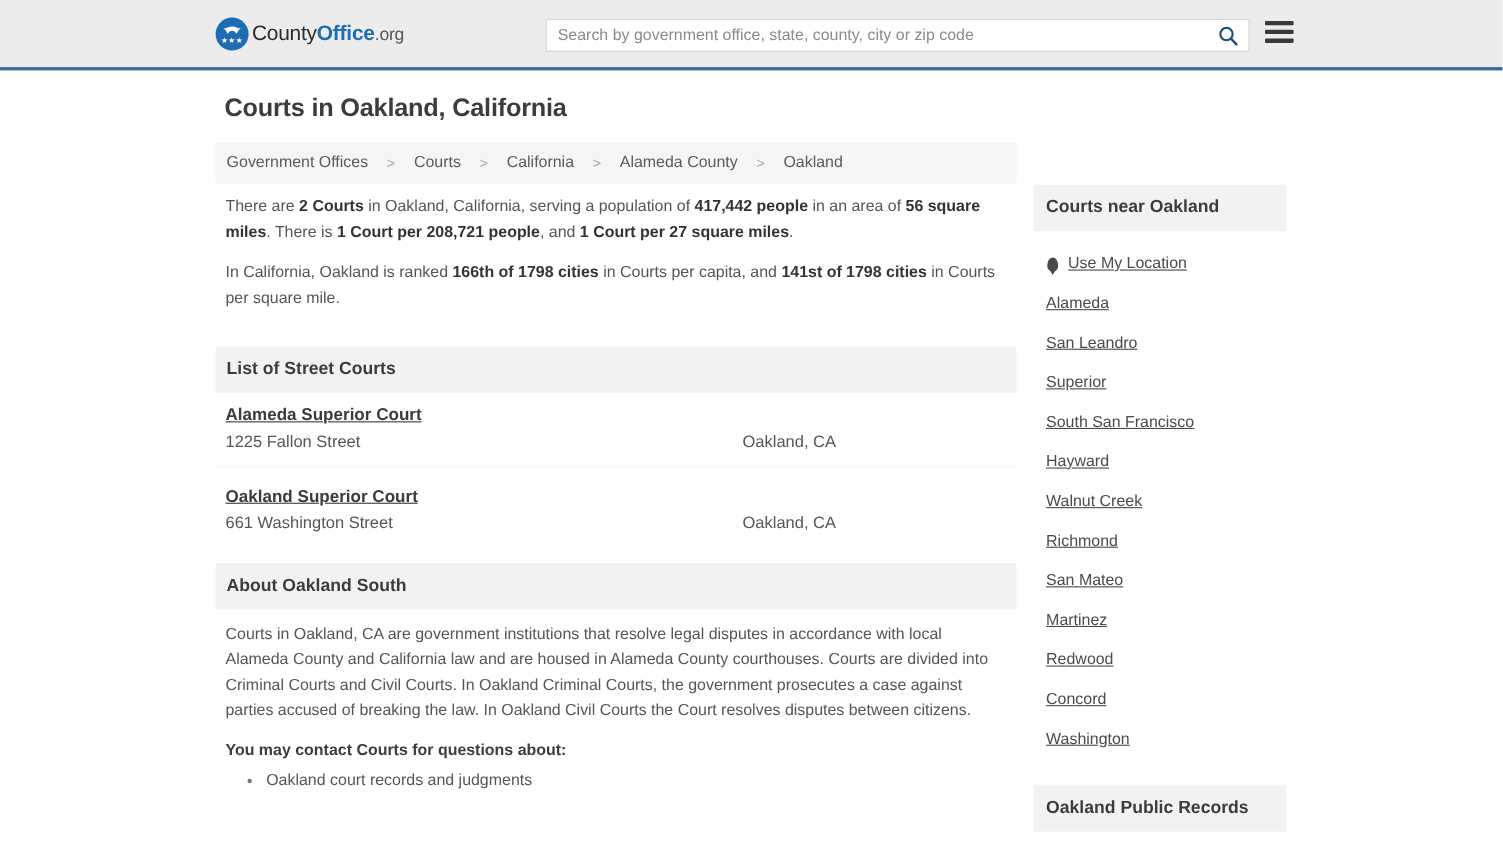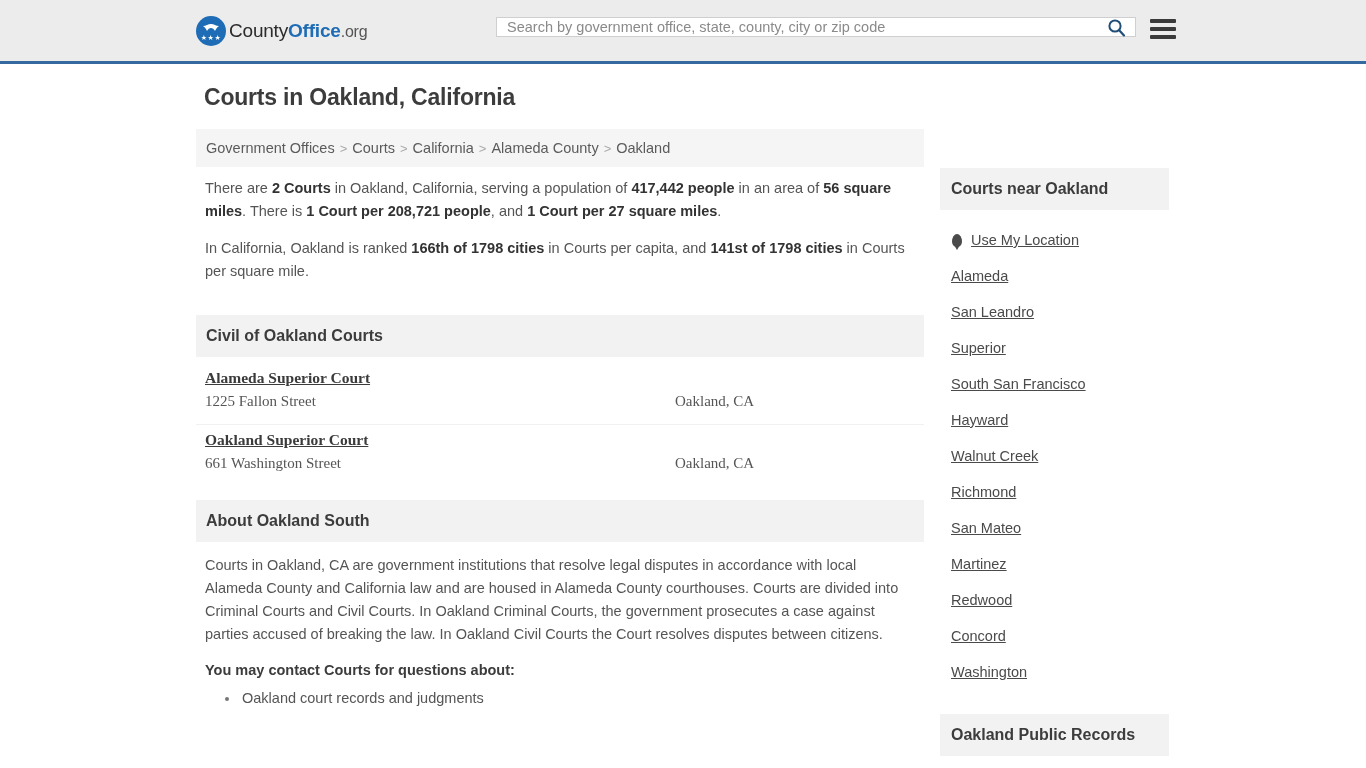--- a/index.html
+++ b/index.html
@@ -57,21 +57,21 @@
   }
   .logo-text .t1 { color: #2b2b2b; }
   .logo-text .t2 { color: #1d6cb5; font-weight: bold; }
   .logo-text .t3 { color: #555; font-size: 16px; }
 
   .search-area {
     position: absolute;
     left: 496px;
     top: 17px;
     width: 640px;
-    height: 20px;
+    height: 30px;
     background: #ffffff;
     border: 1px solid #cfcfcf;
     display: flex;
     align-items: center;
   }
   .search-input {
     flex: 1 1 auto;
     border: 0;
     outline: 0;
     background: transparent;
@@ -133,21 +133,21 @@
 
   
   .breadcrumb {
     background: #f5f5f5;
     padding: 11px 10px;
     font-size: 14.5px;
     color: #5b5b5b;
     display: flex;
     flex-wrap: wrap;
     align-items: center;
-    gap: 5px;
+    gap: 17px;
   }
   .breadcrumb a {
     color: #5b5b5b;
     text-decoration: none;
   }
   .breadcrumb .sep { color: #a9a9a9; font-size: 13px; }
 
   
   .stats {
     padding: 10px 9px 4px 9px;
@@ -176,22 +176,21 @@
     line-height: 23px;
   }
 
   
   .court-list { margin-top: 8px; }
   .court-row {
     display: flex;
     align-items: flex-end;
     padding: 4px 9px 14px 9px;
     border-bottom: 1px solid #f1f1f1;
-    margin-bottom: 2px;
-    font-family: Liberation Serif, serif;
+    margin-bottom: 14px;
   }
   .court-row:last-child { border-bottom: 0; }
   .court-col-left { width: 470px; }
   .court-name {
     display: inline-block;
     font-size: 15.5px;
     font-weight: bold;
     color: #3b3b3b;
     text-decoration: underline;
     margin-bottom: 6px;
@@ -311,21 +310,21 @@
       <span class="sep">&gt;</span>
       <a href="#">Oakland</a>
     </nav>
 
     <div class="stats">
       <p><span>There are </span><b>2 Courts</b><span> in Oakland, California, serving a population of </span><b>417,442 people</b><span> in an area of </span><b>56 square miles</b><span>. There is </span><b>1 Court per 208,721 people</b><span>, and </span><b>1 Court per 27 square miles</b><span>.</span></p>
 
       <p><span>In California, Oakland is ranked </span><b>166th of 1798 cities</b><span> in Courts per capita, and </span><b>141st of 1798 cities</b><span> in Courts per square mile.</span></p>
     </div>
 
-    <div class="section-head">Civil of Oakland Courts</div>
+    <div class="section-head">List of Street Courts</div>
 
     <div class="court-list">
       <div class="court-row">
         <div class="court-col-left">
           <a class="court-name" href="#">Alameda Superior Court</a>
           <div class="court-addr">1225 Fallon Street</div>
         </div>
         <div class="court-city">Oakland, CA</div>
       </div>
       <div class="court-row">

